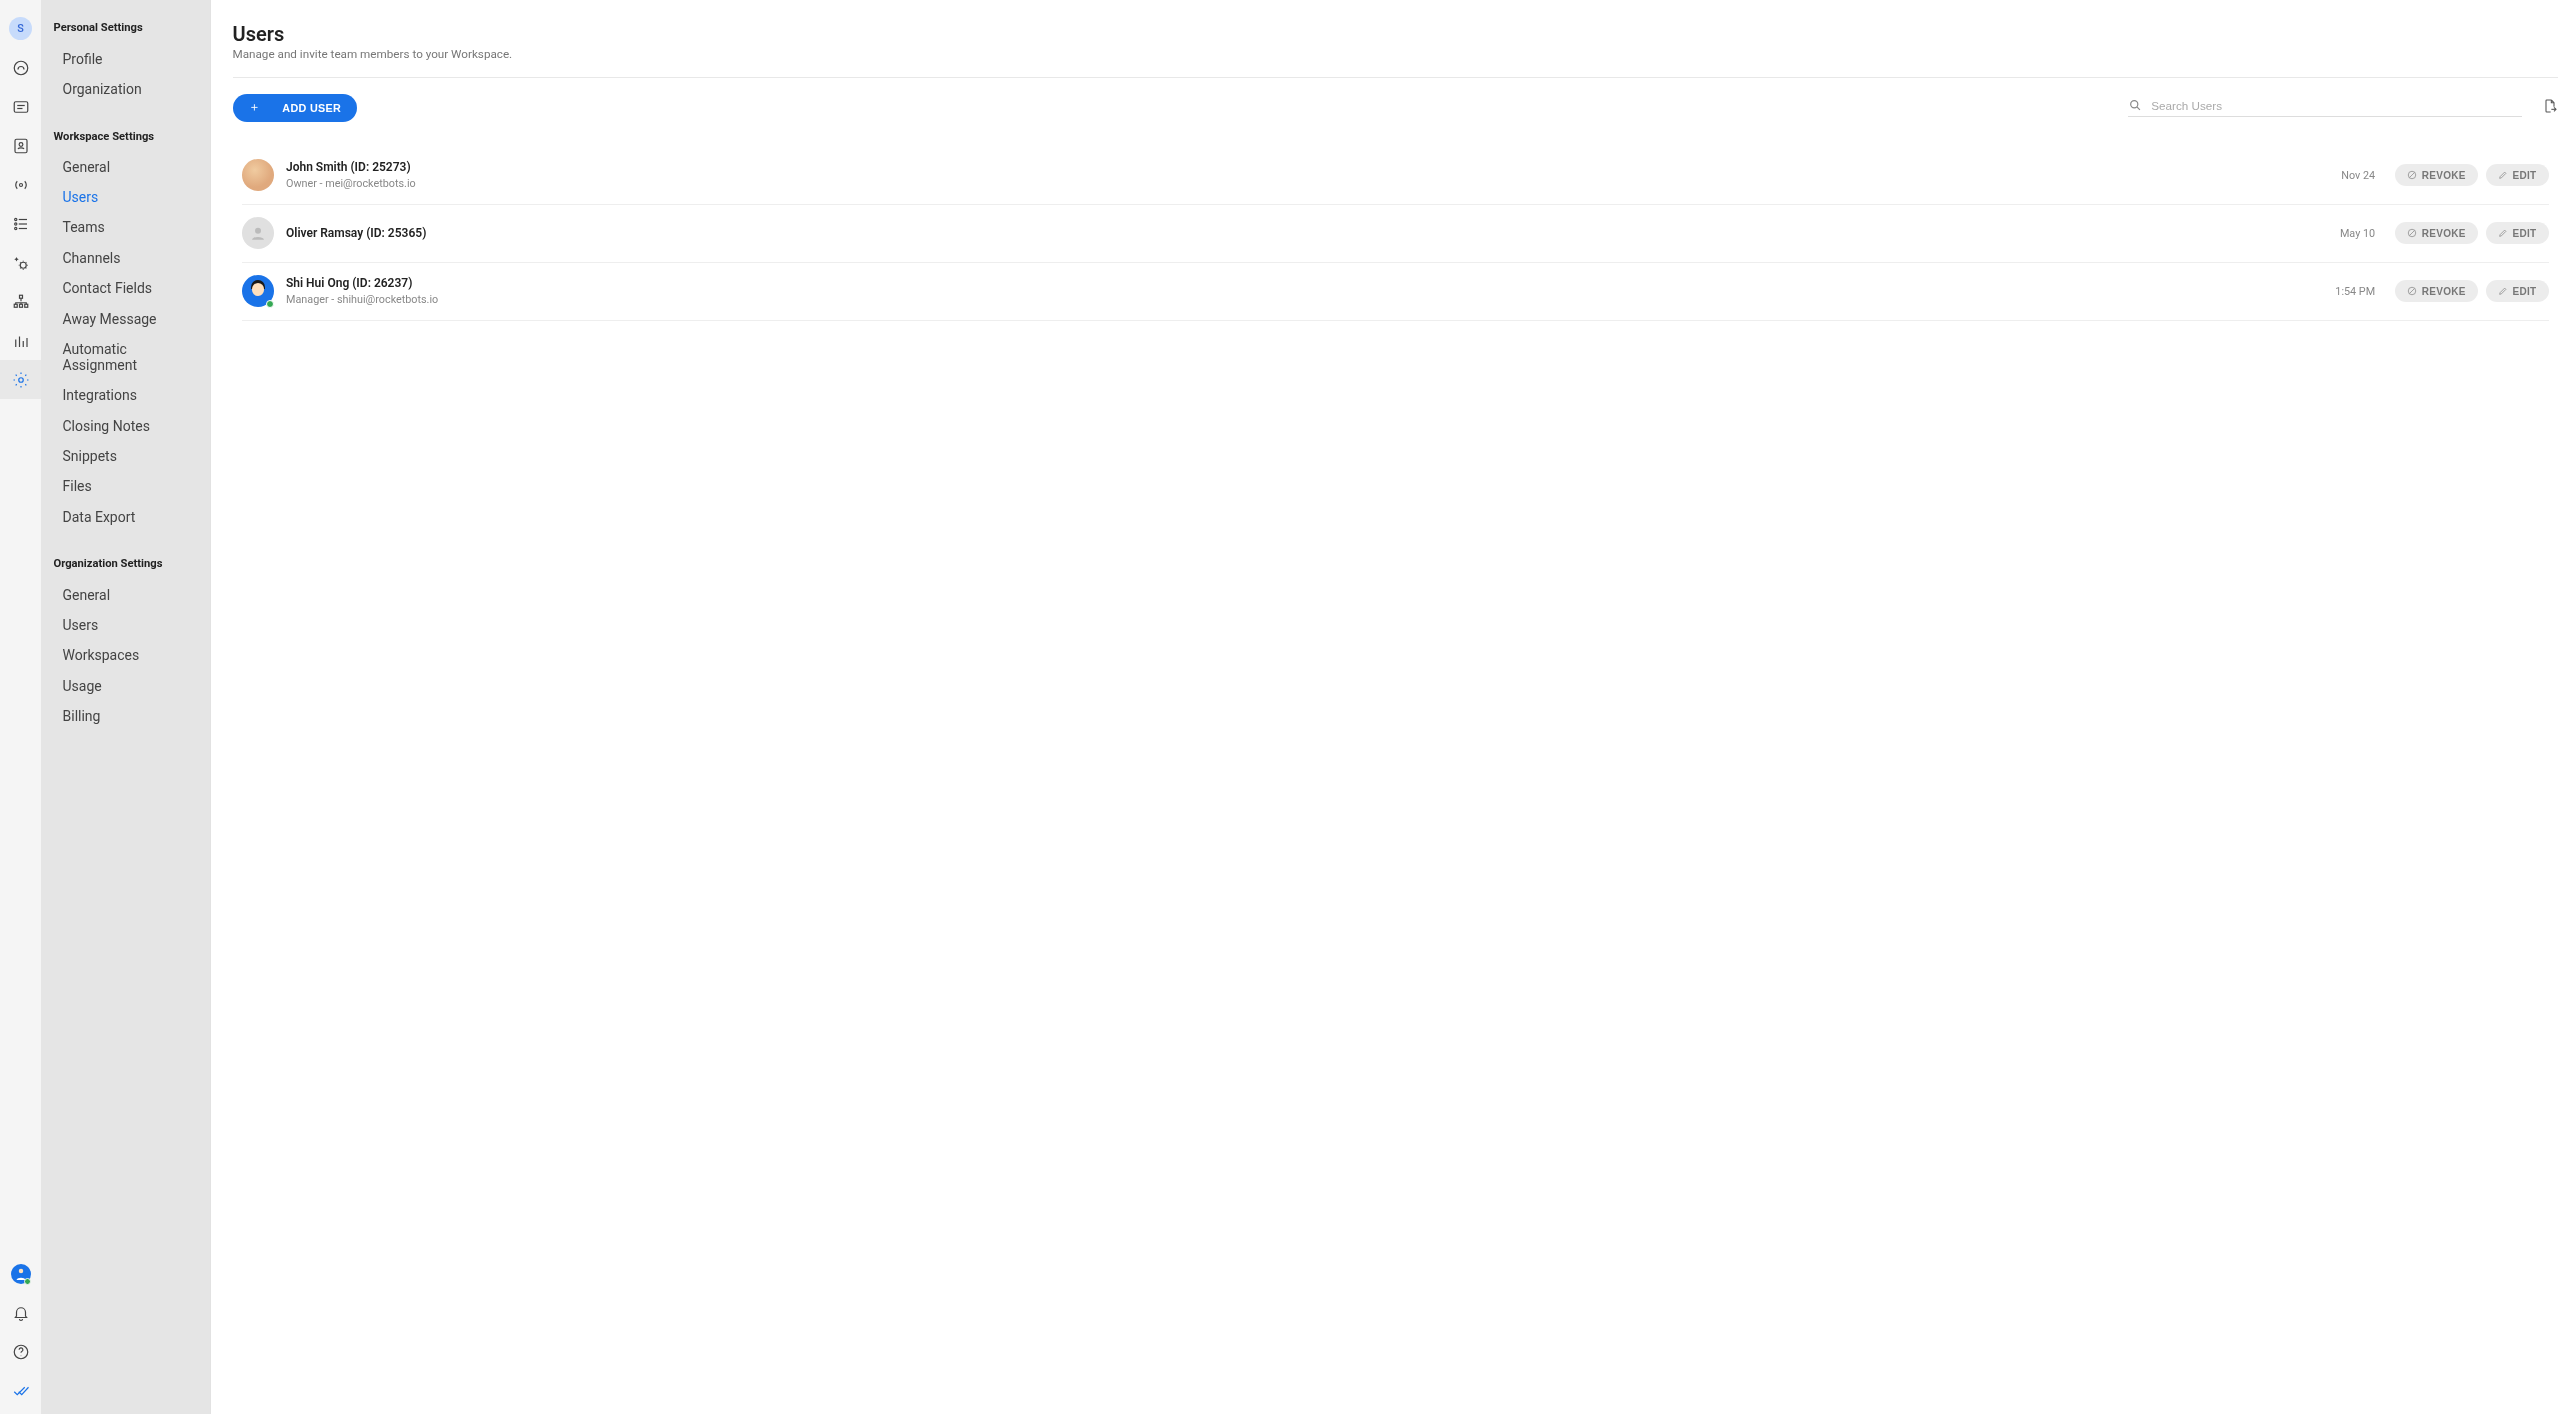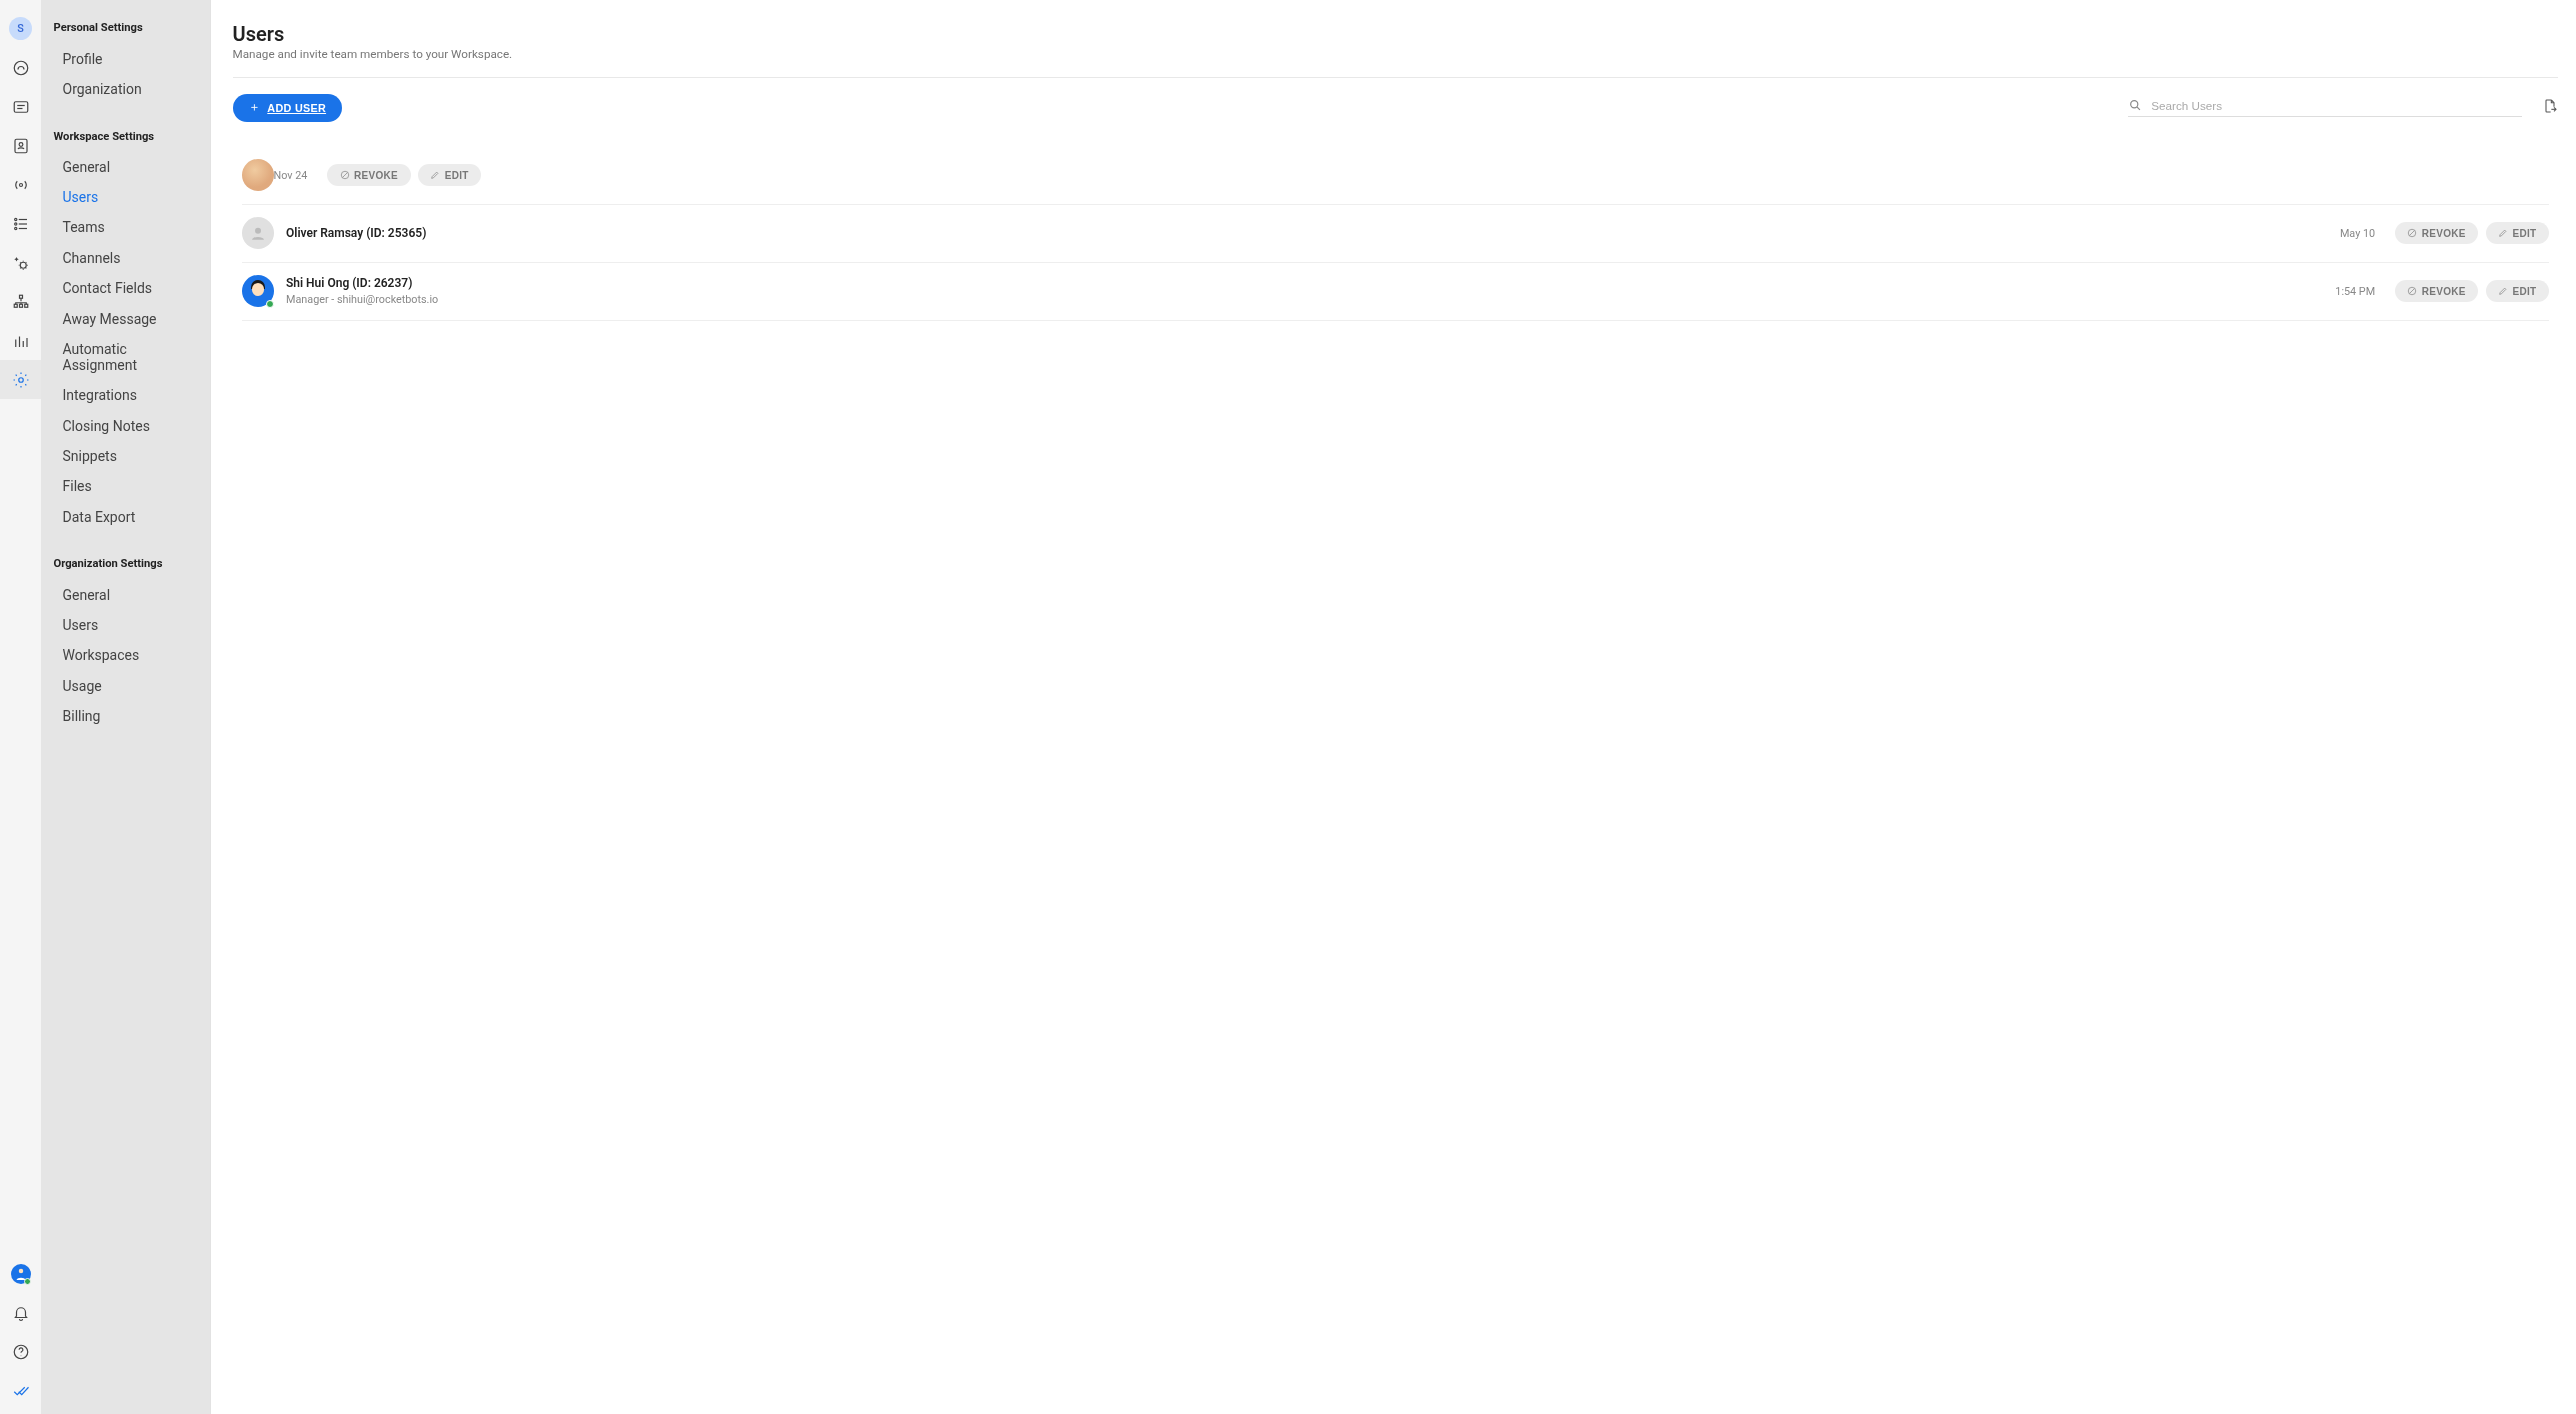--- a/index.html
+++ b/index.html
@@ -26,21 +26,21 @@
 .sidebar-item { padding: 7.2px 12.5px 7.2px 21.5px; font-size: 14px; color: #444; cursor: pointer; }
 .sidebar-item.active { color: #1a73e8; }
 .sidebar-spacer { height: 20px; }
 
 
 .main { flex: 1; display: flex; flex-direction: column; padding: 21.5px 18px 18px 21.5px; overflow: auto; }
 .page-title { font-size: 20px; font-weight: 600; color: #222; }
 .page-subtitle { font-size: 11.7px; color: #777; margin-top: 1px; padding-bottom: 16px; border-bottom: 0.9px solid #e8e8e8; }
 
 .toolbar { display: flex; align-items: center; margin-top: 16px; }
-.add-user-btn { display: inline-flex; align-items: flex-start; gap: 8px; background: #1a73e8; color: #fff; font-size: 10.8px; font-weight: 600; letter-spacing: 0.3px; border: none; border-radius: 16px; padding: 8px 16px; cursor: pointer; text-decoration: underline; }
+.add-user-btn { display: inline-flex; align-items: flex-start; gap: 23px; background: #1a73e8; color: #fff; font-size: 10.8px; font-weight: 600; letter-spacing: 0.3px; border: none; border-radius: 16px; padding: 8px 16px; cursor: pointer; }
 .add-user-btn svg { width: 10.8px; height: 10.8px; stroke: #fff; stroke-width: 2; }
 .toolbar-spacer { flex: 1; }
 .search-area { display: flex; align-items: center; width: 394px; border-bottom: 0.9px solid #ddd; padding-bottom: 3px; }
 .search-area svg { width: 14.3px; height: 14.3px; stroke: #888; fill: none; stroke-width: 2; margin-right: 9px; }
 .search-area input { flex: 1; border: none; outline: none; font-size: 11.7px; color: #555; background: transparent; }
 .search-area input::placeholder { color: #aaa; }
 .export-icon { margin-left: 20px; cursor: pointer; }
 .export-icon svg { width: 16px; height: 16px; stroke: #555; fill: none; stroke-width: 1.6; }
 
 .user-list { margin-top: 25px; padding: 0 9px; }
@@ -229,20 +229,24 @@
           <path d="M14 17h7"></path>
           <path d="M18 14l3 3-3 3"></path>
         </svg>
     </div>
   </div>
 
   <div class="user-list">
 
     <div class="user-row">
       <div class="user-avatar avatar-1"></div>
+      <div class="user-info">
+        <div class="user-name">John Smith (ID: 25273)</div>
+        <div class="user-meta">Owner - mei@rocketbots.io</div>
+      </div>
       <div class="user-date">Nov 24</div>
       <button class="pill-btn">
         <svg viewBox="0 0 24 24">
             <circle cx="12" cy="12" r="9"></circle>
             <line x1="6" y1="18" x2="18" y2="6"></line>
           </svg>
         <span>REVOKE</span>
       </button>
       <button class="pill-btn">
         <svg viewBox="0 0 24 24">

